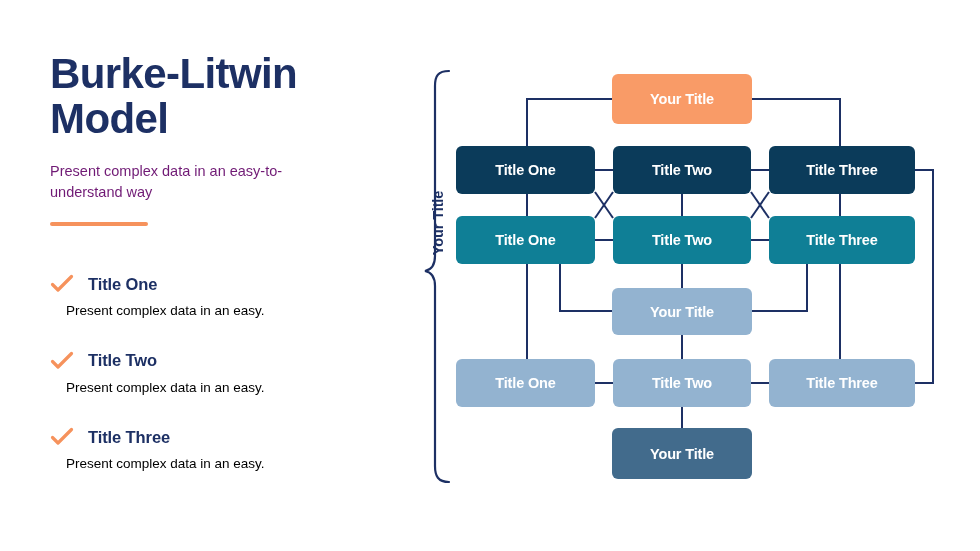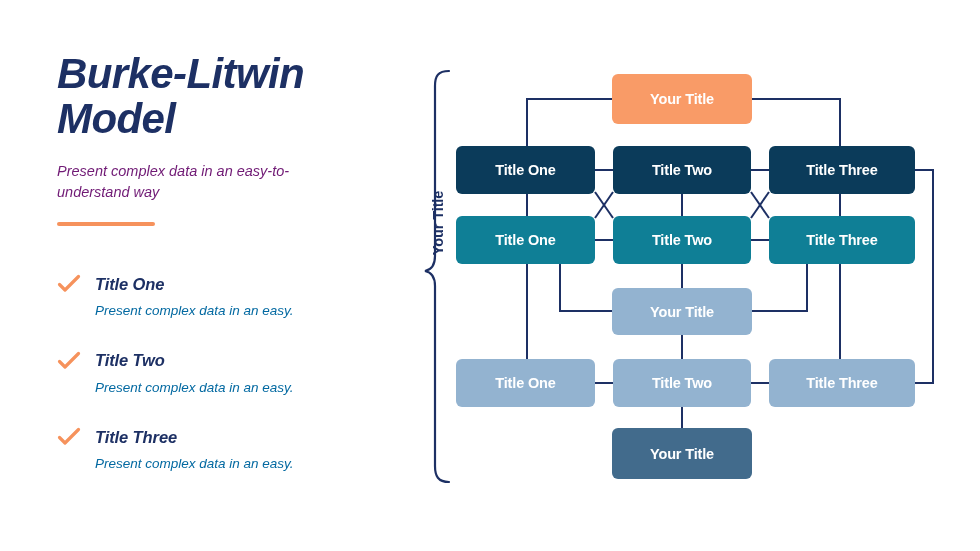--- a/index.html
+++ b/index.html
@@ -14,25 +14,24 @@
     position: relative;
     width: 980px;
     height: 551px;
     background: #ffffff;
     overflow: hidden;
   }
 
   
   #left-panel {
     position: absolute;
-    left: 57px;
+    left: 50px;
     top: 52px;
     width: 330px;
     height: 440px;
-    font-style: italic;
   }
   #page-title {
     font-size: 42px;
     font-weight: bold;
     line-height: 1.06;
     color: #1D3064;
     letter-spacing: -0.6px;
     margin: 0;
     width: 300px;
   }
@@ -72,24 +71,24 @@
     display: block;
   }
   .bullet-title {
     font-size: 16.5px;
     font-weight: bold;
     color: #1D3064;
     margin-left: 14px;
     letter-spacing: -0.1px;
   }
   .bullet-desc {
-    margin-left: 38px;
+    margin-left: 16px;
     margin-top: 8px;
     font-size: 13.5px;
-    color: #0369a1;
+    color: #000000;
     line-height: 1.3;
   }
 
   
   #diagram {
     position: absolute;
     left: 380px;
     top: 0px;
     width: 600px;
     height: 551px;

